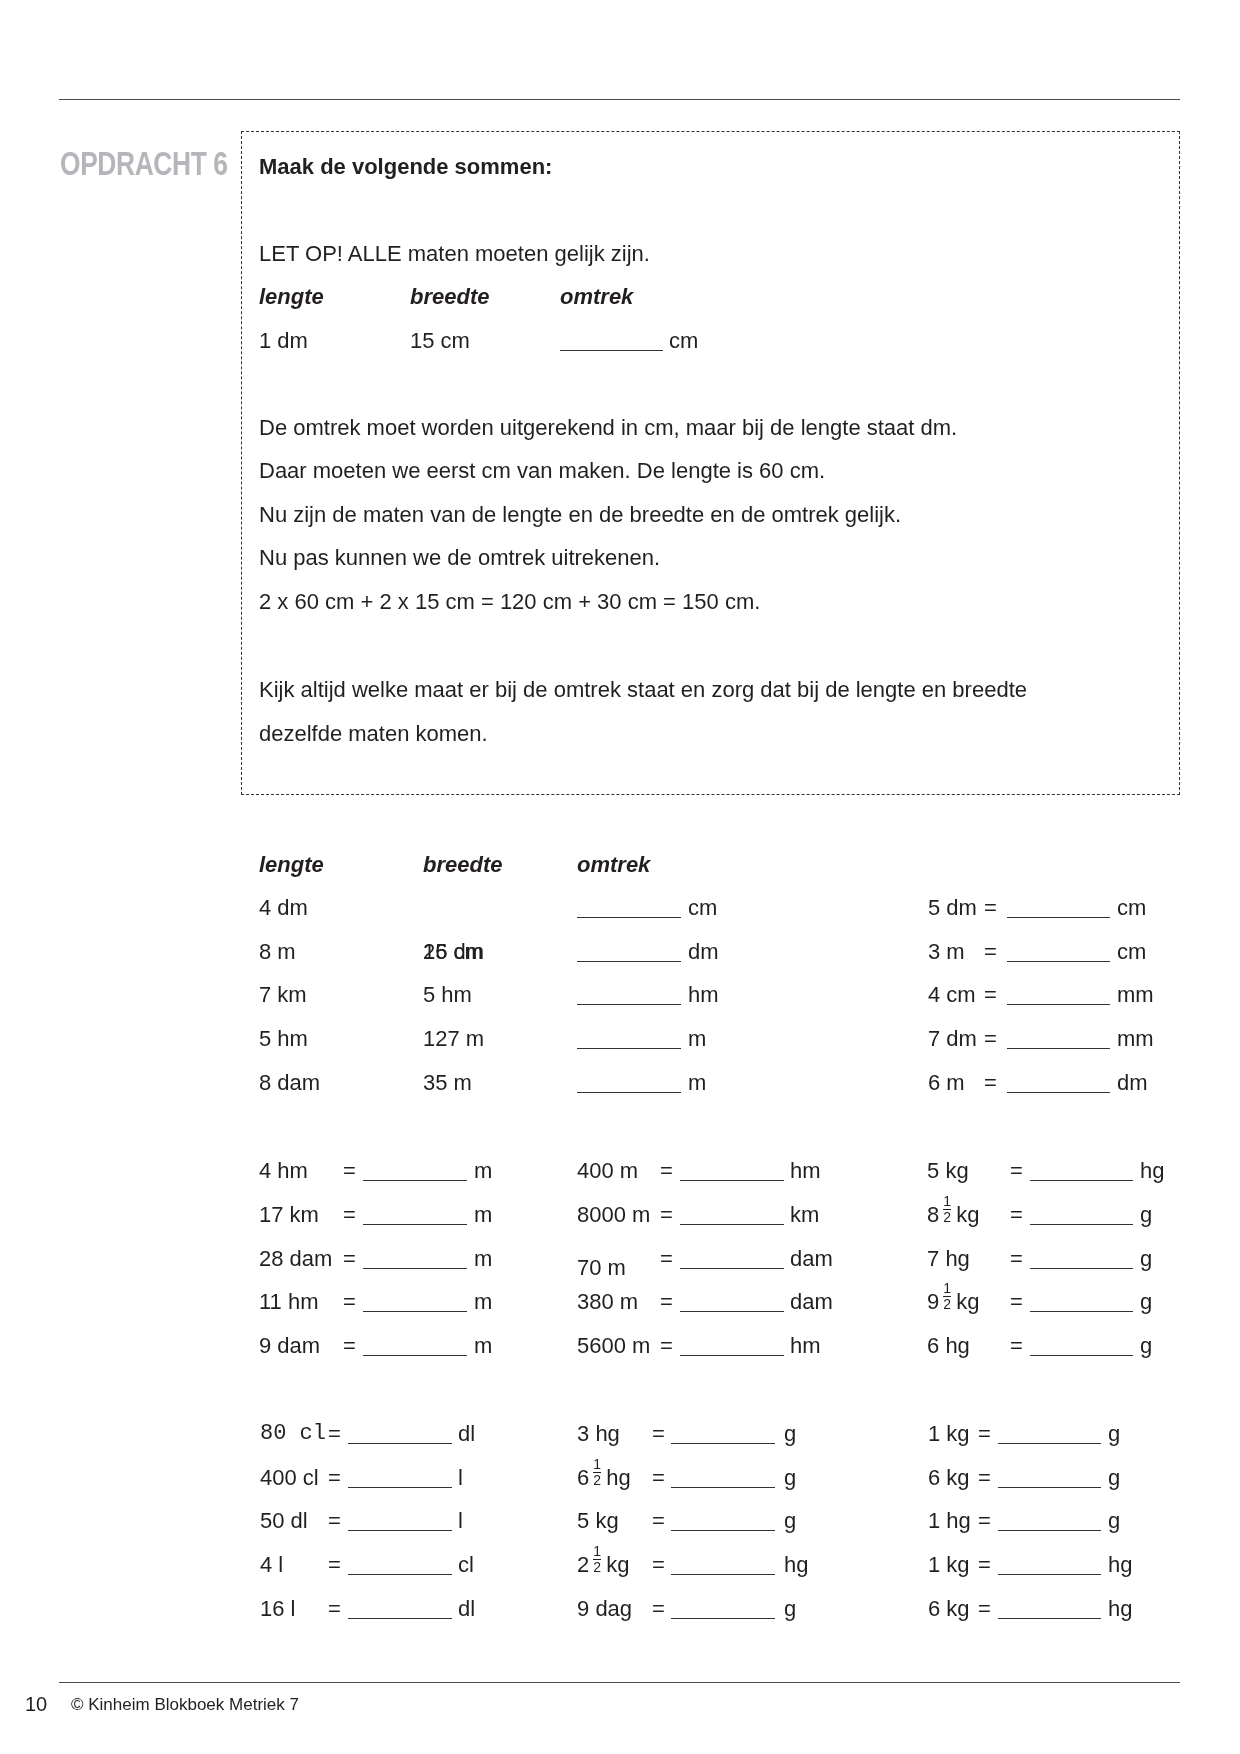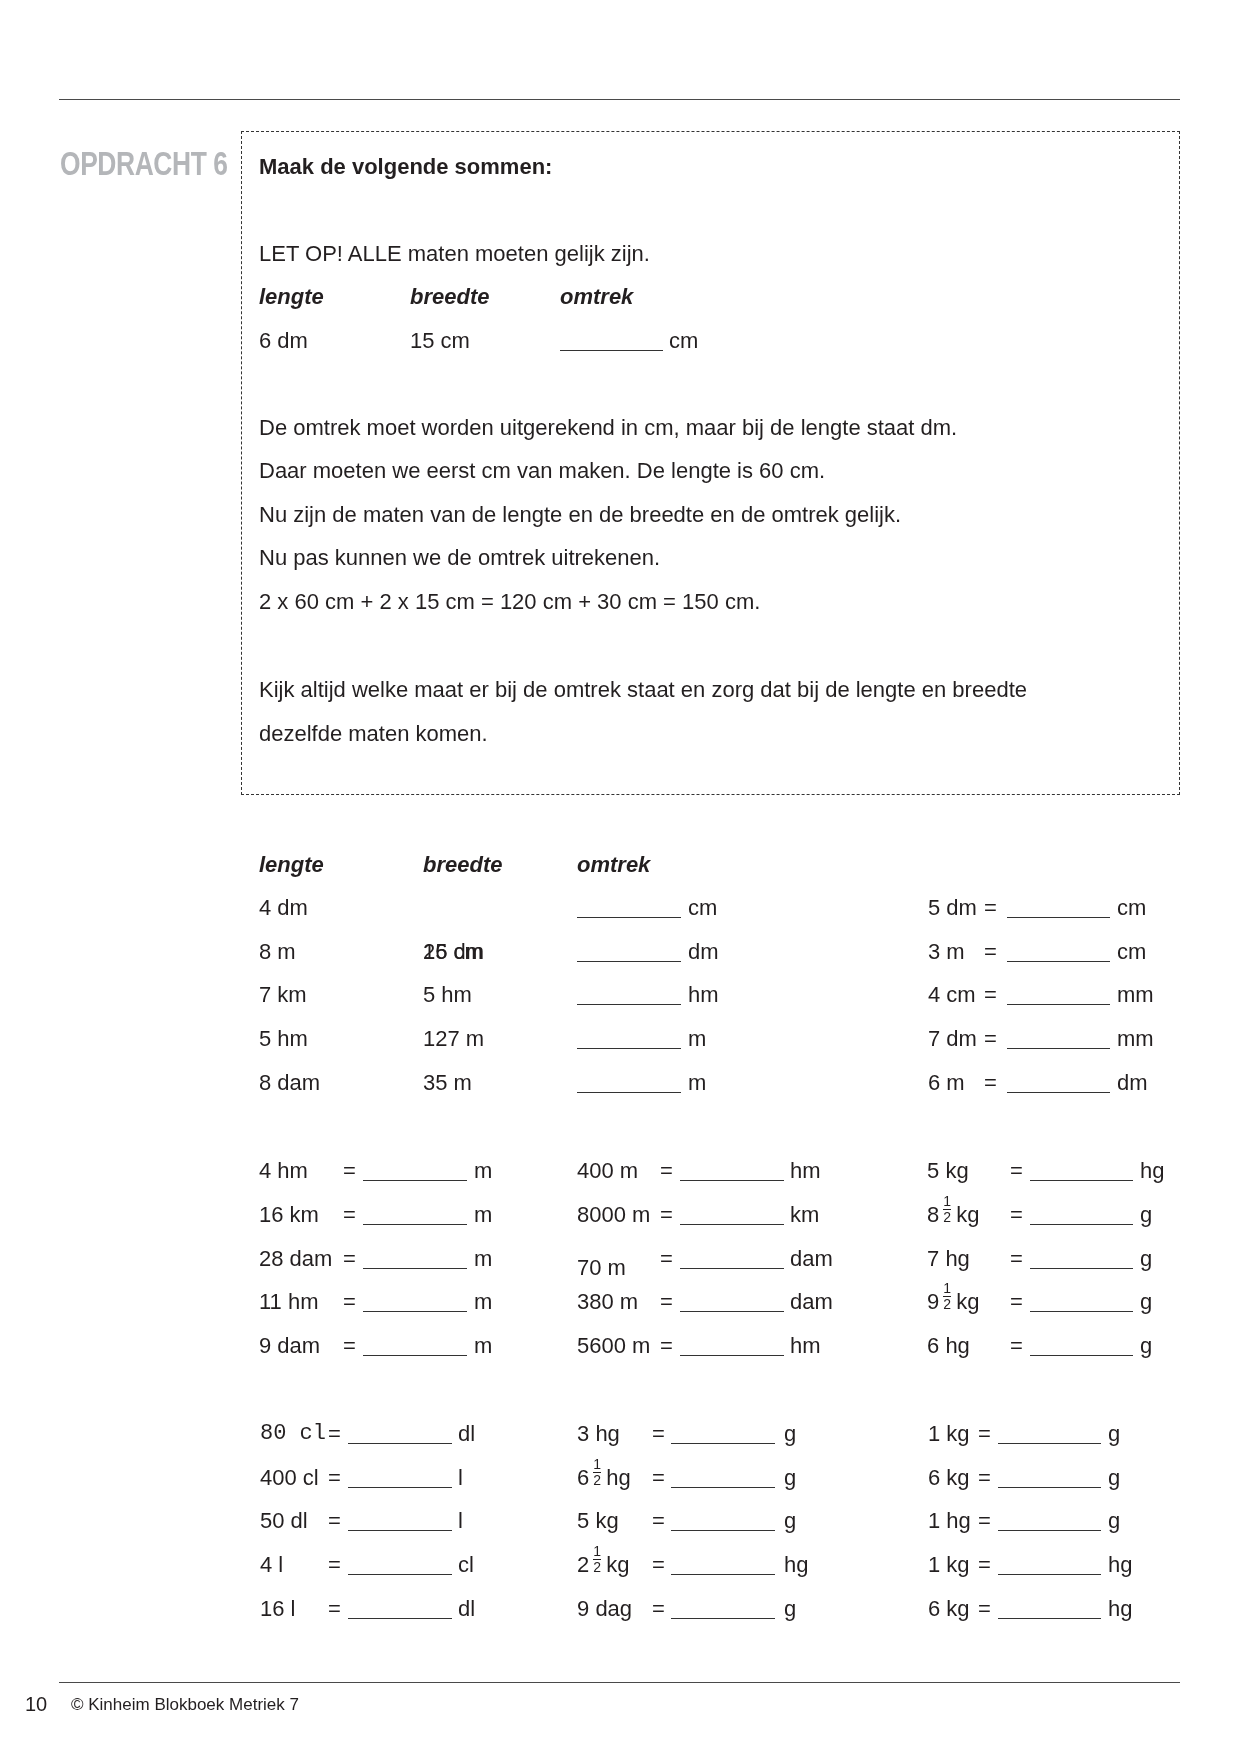--- a/index.html
+++ b/index.html
@@ -30,21 +30,21 @@
 <div class="abs title" style="left:60px; top:145px;">OPDRACHT 6</div>
 
 <div class="box"></div>
 <div class="abs t bold" style="left:259px; top:154px;">Maak de volgende sommen:</div>
 <div class="abs t" style="left:259px; top:241px;">LET OP!  ALLE maten moeten gelijk zijn.</div>
 
 <div class="abs t ital" style="left:259px; top:284px;">lengte</div>
 <div class="abs t ital" style="left:410px; top:284px;">breedte</div>
 <div class="abs t ital" style="left:560px; top:284px;">omtrek</div>
 
-<div class="abs t" style="left:259px; top:328px;">6 dm</div>
+<div class="abs t" style="left:259px; top:328px;">1 dm</div>
 <div class="abs t" style="left:410px; top:328px;">15 cm</div>
 <div class="blank" style="left:560px; top:350px; width:103px;"></div>
 <div class="abs t" style="left:669px; top:328px;">cm</div>
 
 <div class="abs t" style="left:259px; top:415px;">De omtrek moet worden uitgerekend in cm, maar bij de lengte staat dm.</div>
 <div class="abs t" style="left:259px; top:458px;">Daar moeten we eerst cm van maken. De lengte is 60 cm.</div>
 <div class="abs t" style="left:259px; top:502px;">Nu zijn de maten van de lengte en de breedte en de omtrek gelijk.</div>
 <div class="abs t" style="left:259px; top:545px;">Nu pas kunnen we de omtrek uitrekenen.</div>
 <div class="abs t" style="left:259px; top:589px;">2 x 60 cm + 2 x 15 cm = 120 cm + 30 cm = 150 cm.</div>
 
@@ -99,21 +99,21 @@
 <div class="blank" style="left:1007px; top:1048px; width:103px;"></div>
 <div class="abs t" style="left:1117px; top:1026px;">mm</div>
 <div class="abs t" style="left:928px; top:1070px;">6 m</div>
 <div class="abs t" style="left:984px; top:1070px;">=</div>
 <div class="blank" style="left:1007px; top:1092px; width:103px;"></div>
 <div class="abs t" style="left:1117px; top:1070px;">dm</div>
 <div class="abs t" style="left:259px; top:1158px;">4 hm</div>
 <div class="abs t" style="left:343px; top:1158px;">=</div>
 <div class="blank" style="left:363px; top:1180px; width:104px;"></div>
 <div class="abs t" style="left:474px; top:1158px;">m</div>
-<div class="abs t" style="left:259px; top:1202px;">16 km</div>
+<div class="abs t" style="left:259px; top:1202px;">17 km</div>
 <div class="abs t" style="left:343px; top:1202px;">=</div>
 <div class="blank" style="left:363px; top:1224px; width:104px;"></div>
 <div class="abs t" style="left:474px; top:1202px;">m</div>
 <div class="abs t" style="left:259px; top:1246px;">28 dam</div>
 <div class="abs t" style="left:343px; top:1246px;">=</div>
 <div class="blank" style="left:363px; top:1268px; width:104px;"></div>
 <div class="abs t" style="left:474px; top:1246px;">m</div>
 <div class="abs t" style="left:259px; top:1289px;">11 hm</div>
 <div class="abs t" style="left:343px; top:1289px;">=</div>
 <div class="blank" style="left:363px; top:1311px; width:104px;"></div>

